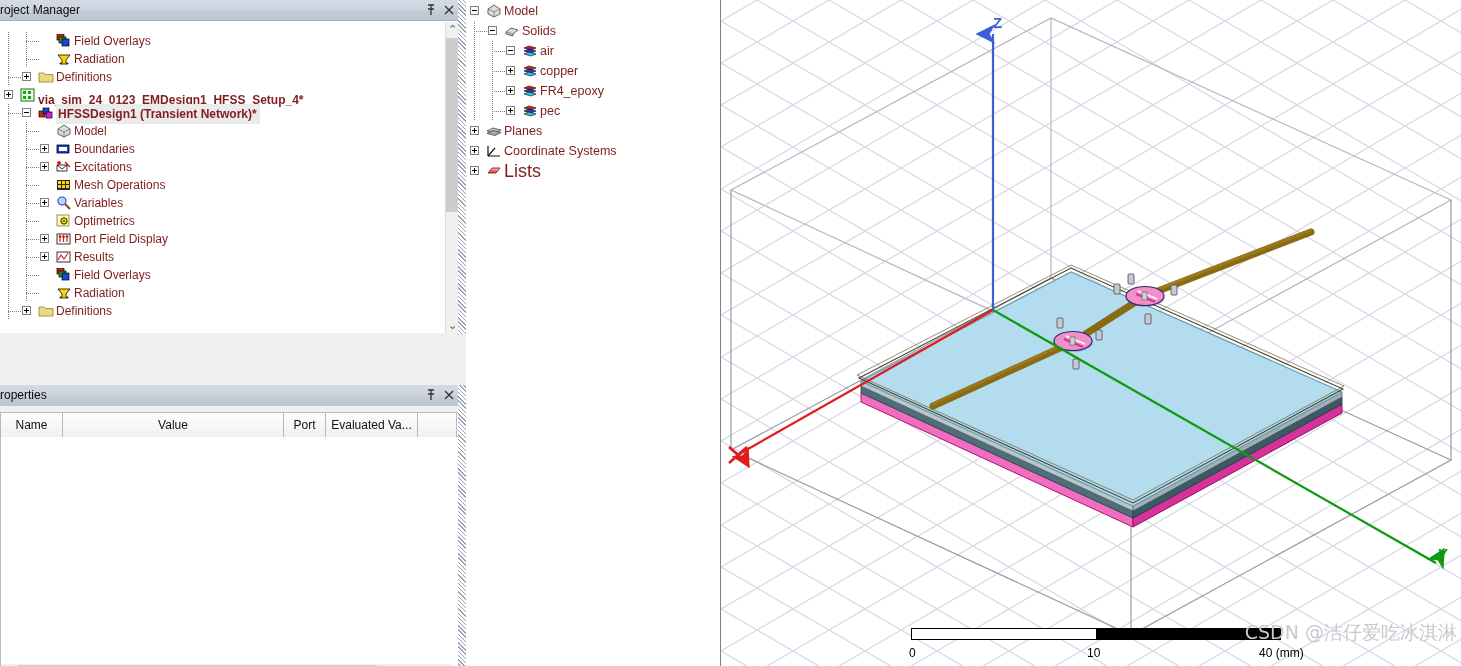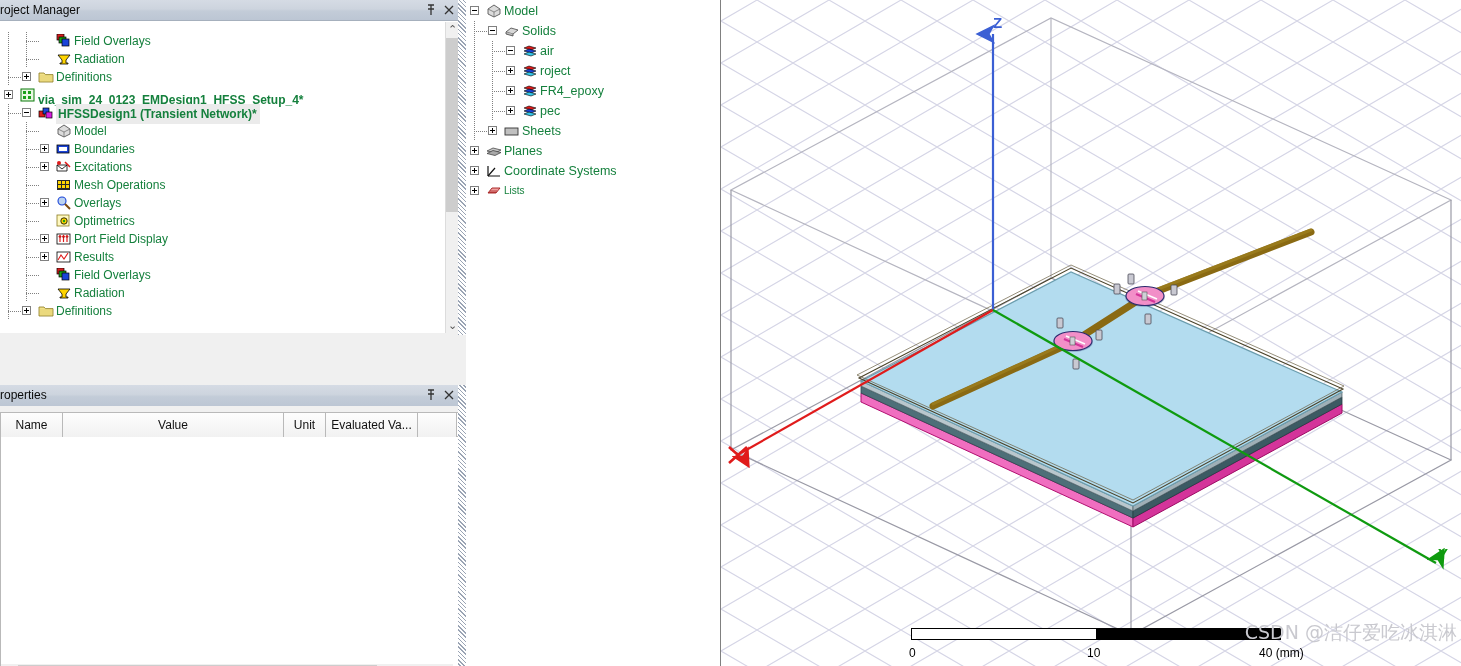--- a/index.html
+++ b/index.html
@@ -52,21 +52,21 @@
   .tree {
     position: absolute; left: 0; top: 0; width: 445px;
     padding: 0; margin: 0;
   }
   .tnode {
     position: relative;
     height: 18px;
     line-height: 18px;
     white-space: nowrap;
     font-size: 12px;
-    color: #15803d;
+    color: #7f1d1d;
     text-align: right;
   }
   .tnode .lbl { vertical-align: middle; }
   .tnode.bold .lbl { font-weight: bold; }
   .tnode.sel .lbl { background: #ebebeb; padding: 1px 3px 1px 2px; }
   .plus {
     position: absolute; width: 9px; height: 9px; top: 4px;
     border: 1px solid #808080; background: #fff;
     cursor: pointer;
   }
@@ -361,21 +361,21 @@
               <span class="dotv" style="left:8px;"></span>
               <span style="position:absolute; left:40px;">
                 <span class="plus expand"></span>
               </span>
               <span class="ico" style="left:56px;">
                 <svg width="16" height="14" viewBox="0 0 16 14">
                   <circle cx="6" cy="5" r="4" fill="#bcd3f0" stroke="#1b44d8" stroke-width="1.1"></circle>
                 <path d="M9 8 L14 13" stroke="#7a4a10" stroke-width="2"></path>
                 </svg>
               </span>
-              <span class="lbl" style="position:absolute; left:74px; top:0;">Overlays</span>
+              <span class="lbl" style="position:absolute; left:74px; top:0;">Variables</span>
             </div>
             <div class="tnode  ">
               <span class="dotv" style="left:26px;"></span>
               <span class="doth" style="left:26px; width:14px;"></span>
               <span class="dotv" style="left:8px;"></span>
               <span style="position:absolute; left:40px;"></span>
               <span class="ico" style="left:56px;">
                 <svg width="16" height="14" viewBox="0 0 16 14">
                   <rect x="1" y="1" width="12" height="11" fill="#fff8c0" stroke="#8a7a20" stroke-width=".8"></rect>
                 <circle cx="8" cy="7" r="3.2" fill="#ffd500" stroke="#000" stroke-width=".8"></circle>
@@ -489,21 +489,21 @@
           <svg width="16" height="16" viewBox="0 0 16 16">
             <path d="M4 4l8 8M12 4l-8 8" stroke="#333" stroke-width="1.3" fill="none"></path>
           </svg>
         </span>
       </div>
 
       <div id="props-table-frame">
         <div class="ptable-header" id="props-header">
             <div class="pth" style="width:62px;">Name</div>
             <div class="pth" style="width:221px;">Value</div>
-            <div class="pth" style="width:42px;">Unit</div>
+            <div class="pth" style="width:42px;">Port</div>
             <div class="pth" style="width:92px;">Evaluated Va...</div>
             <div class="pth" style="width:39px;"></div>
           </div>
         <div id="props-body"></div>
       </div>
 
       <div id="props-hscroll-row">
         <div class="hscroll" style="left:1px; top:0; width:452px;">
           <div class="arrow left">
             <span class="arrowglyph">‹</span>
@@ -571,21 +571,21 @@
           <span style="position:absolute; left:40px; top:1px;">
             <span class="plus expand"></span>
           </span>
           <span class="ico" style="left:56px; top:3px;">
             <svg width="16" height="14" viewBox="0 0 16 14">
               <path d="M2 4 l5-2 7 2 -5 2 Z" fill="#e01b1b" stroke="#000" stroke-width=".6"></path>
                 <path d="M2 7 l5-2 7 2 -5 2 Z" fill="#1b44d8" stroke="#000" stroke-width=".6"></path>
                 <path d="M2 10 l5-2 7 2 -5 2 Z" fill="#34c6e8" stroke="#000" stroke-width=".6"></path>
             </svg>
           </span>
-          <span class="lbl" style="position:absolute; left:74px; top:0; font-size:12.5px;">roject</span>
+          <span class="lbl" style="position:absolute; left:74px; top:0; font-size:12.5px;">copper</span>
         </div>
         <div class="tnode" style="height:20px;line-height:20px;">
           <span class="dotv" style="left:26px; height:20px;"></span>
           <span class="doth" style="left:26px; width:14px; top:10px;"></span>
           <span class="dotv" style="left:8px; height:20px;"></span>
           <span style="position:absolute; left:40px; top:1px;">
             <span class="plus expand"></span>
           </span>
           <span class="ico" style="left:56px; top:3px;">
             <svg width="16" height="14" viewBox="0 0 16 14">
@@ -606,33 +606,20 @@
           <span class="ico" style="left:56px; top:3px;">
             <svg width="16" height="14" viewBox="0 0 16 14">
               <path d="M2 4 l5-2 7 2 -5 2 Z" fill="#e01b1b" stroke="#000" stroke-width=".6"></path>
                 <path d="M2 7 l5-2 7 2 -5 2 Z" fill="#1b44d8" stroke="#000" stroke-width=".6"></path>
                 <path d="M2 10 l5-2 7 2 -5 2 Z" fill="#34c6e8" stroke="#000" stroke-width=".6"></path>
             </svg>
           </span>
           <span class="lbl" style="position:absolute; left:74px; top:0; font-size:12.5px;">pec</span>
         </div>
         <div class="tnode" style="height:20px;line-height:20px;">
-          <span class="dotv" style="left:8px; height:20px;"></span>
-          <span class="doth" style="left:8px; width:14px; top:10px;"></span>
-          <span style="position:absolute; left:22px; top:1px;">
-            <span class="plus expand"></span>
-          </span>
-          <span class="ico" style="left:38px; top:3px;">
-            <svg width="16" height="14" viewBox="0 0 16 14">
-              <rect x="1" y="4" width="13" height="7" fill="#c0c0c0" stroke="#333" stroke-width=".9"></rect>
-            </svg>
-          </span>
-          <span class="lbl" style="position:absolute; left:56px; top:0; font-size:12.5px;">Sheets</span>
-        </div>
-        <div class="tnode" style="height:20px;line-height:20px;">
           <span style="position:absolute; left:4px; top:1px;">
             <span class="plus expand"></span>
           </span>
           <span class="ico" style="left:20px; top:3px;">
             <svg width="16" height="14" viewBox="0 0 16 14">
               <path d="M1 7 l6-3 8 2 -6 3 Z" fill="#c9c9c9" stroke="#333" stroke-width=".7"></path>
                 <path d="M1 9.5 l6-3 8 2 -6 3 Z" fill="#a9a9a9" stroke="#333" stroke-width=".7"></path>
             </svg>
           </span>
           <span class="lbl" style="position:absolute; left:38px; top:0; font-size:12.5px;">Planes</span>
@@ -652,21 +639,21 @@
         <div class="tnode" style="height:20px;line-height:20px;">
           <span style="position:absolute; left:4px; top:1px;">
             <span class="plus expand"></span>
           </span>
           <span class="ico" style="left:20px; top:3px;">
             <svg width="16" height="14" viewBox="0 0 16 14">
               <path d="M2 9 l4-5 8 0 -4 5 Z" fill="#f0a0a0" stroke="#a01818" stroke-width=".9"></path>
                 <path d="M4 7 h7 M3 8.4 h7" stroke="#a01818" stroke-width=".7"></path>
             </svg>
           </span>
-          <span class="lbl" style="position:absolute; left:38px; top:0; font-size:10px;">Lists</span>
+          <span class="lbl" style="position:absolute; left:38px; top:0; font-size:18px;">Lists</span>
         </div>
       </div>
   </div>
 
   <div id="viewport">
 
     <svg id="grid-svg" width="741" height="666">
       <defs>
         <pattern id="isogrid" width="72" height="42" patternUnits="userSpaceOnUse">
           <path d="M0 21 L36 0 L72 21 L36 42 Z" fill="none" stroke="#d5d5e6" stroke-width="1.1"></path>

